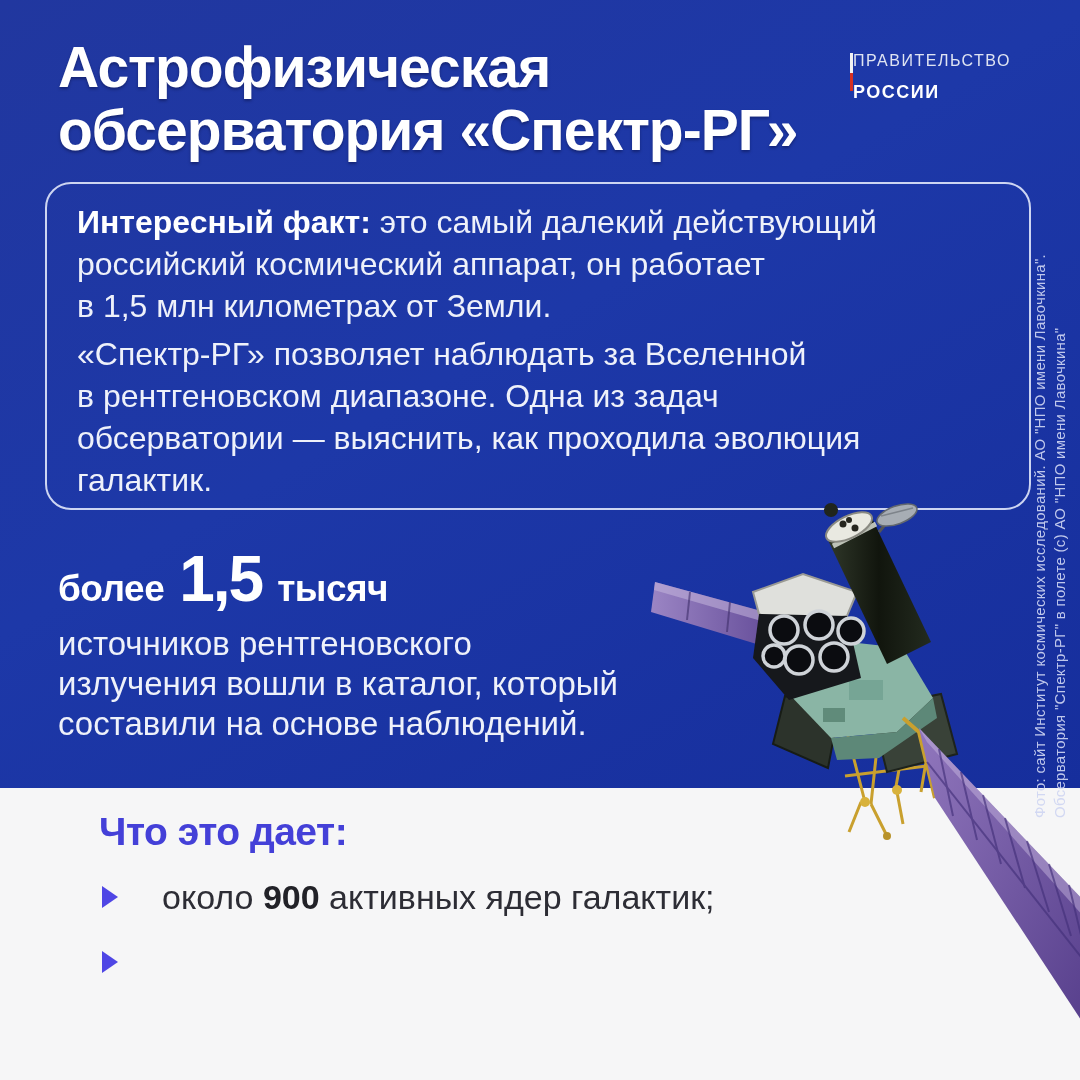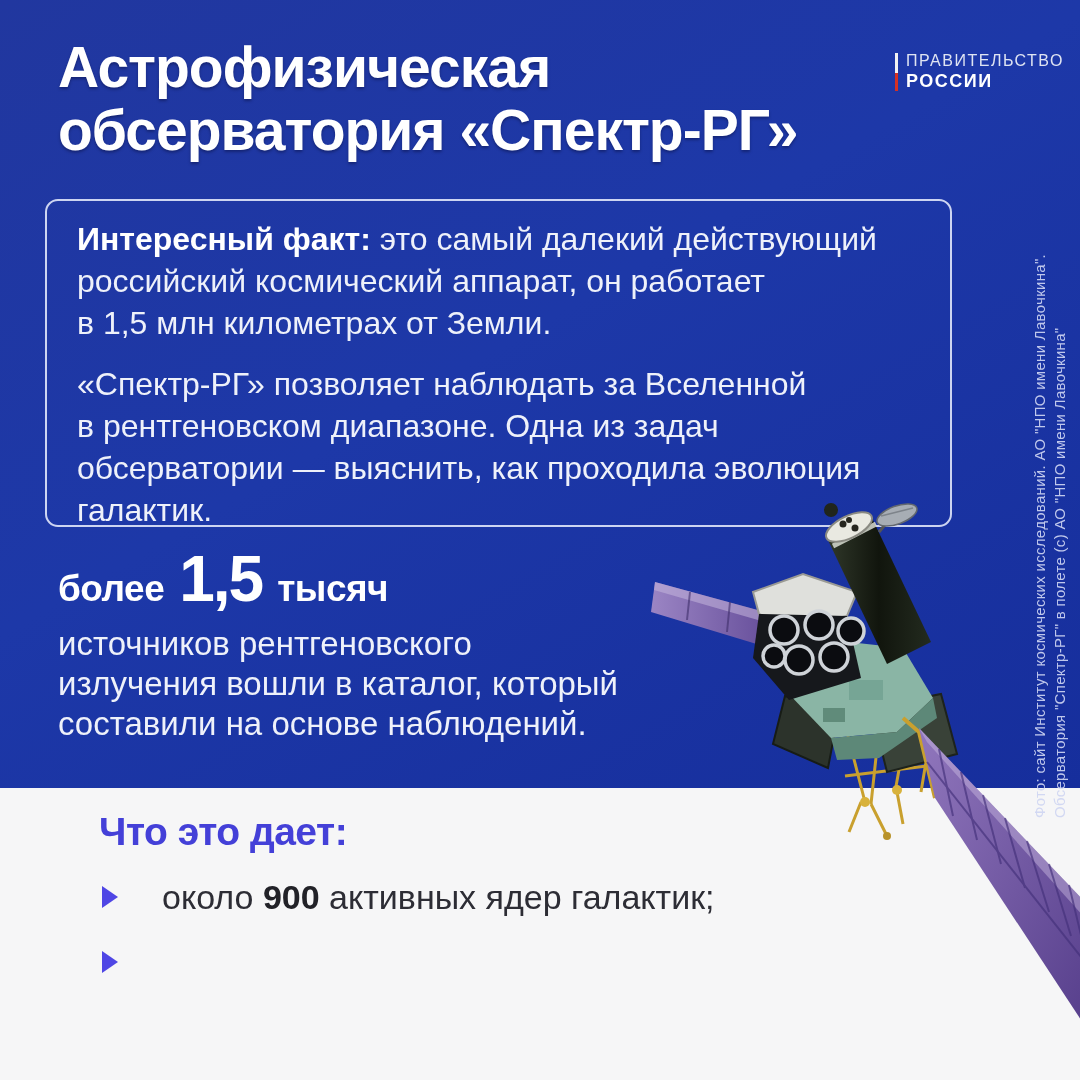--- a/index.html
+++ b/index.html
@@ -16,39 +16,39 @@
     position:absolute; left:0; top:0; width:1080px; height:788px;
     background:linear-gradient(150deg,#21379f 0%, #1d38a8 45%, #162e9c 100%);
     padding-left:48px;
   }
   .page-title {
     position:absolute; left:58px; top:36px; width:900px;
     color:#ffffff; font-size:57px; font-weight:800; line-height:1.1;
     letter-spacing:-1px; text-shadow:0 2px 3px rgba(0,0,30,.35);
   }
   
-  .gov-logo { position:absolute; left:895px; top:52px; display:flex; gap:8px; }
+  .gov-logo { position:absolute; left:850px; top:52px; display:flex; }
   .gov-flagbar {
     width:3px; height:38px; margin-top:1px;
     background:linear-gradient(#f2f2f2 0 52%, #d53023 52% 100%);
   }
   .gov-text { display:flex; flex-direction:column; }
   .gov-line1 { color:#dfe4f2; font-size:16px; font-weight:400; letter-spacing:1.5px; }
-  .gov-line2 { color:#ffffff; font-size:18px; font-weight:800; letter-spacing:1.5px; margin-top:1px; }
+  .gov-line2 { color:#ffffff; font-size:18px; font-weight:800; letter-spacing:1.5px; margin-top:12px; }
 
   
   .fact-box {
-    position:absolute; left:45px; top:199px; width:907px; height:328px;
-    border:2px solid rgba(236,241,255,.85); border-radius:13px;
+    position:absolute; left:45px; top:182px; width:986px; height:328px;
+    border:2px solid rgba(236,241,255,.85); border-radius:26px;
     padding:17px 30px 0 30px;
   }
   .fact-box p {
     color:#eef1fa; font-size:32px; line-height:42px; white-space:pre-line;
   }
-  .fact-box p + p { margin-top:19px; }
+  .fact-box p + p { margin-top:6px; }
   .fact-lead { font-weight:800; color:#ffffff; }
 
   
   .stat { position:absolute; left:58px; top:552px; width:600px; }
   .stat-head { display:flex; align-items:baseline; gap:15px; color:#fff; font-weight:800;text-align:center; }
   .stat-prefix, .stat-suffix { font-size:37px; letter-spacing:-.5px; }
   .stat-value { font-size:64px; letter-spacing:-2px; line-height:.85; }
   .stat-desc {
     margin-top:14px; color:#eef1fa; font-size:33px; line-height:40px; white-space:pre-line;
   }

